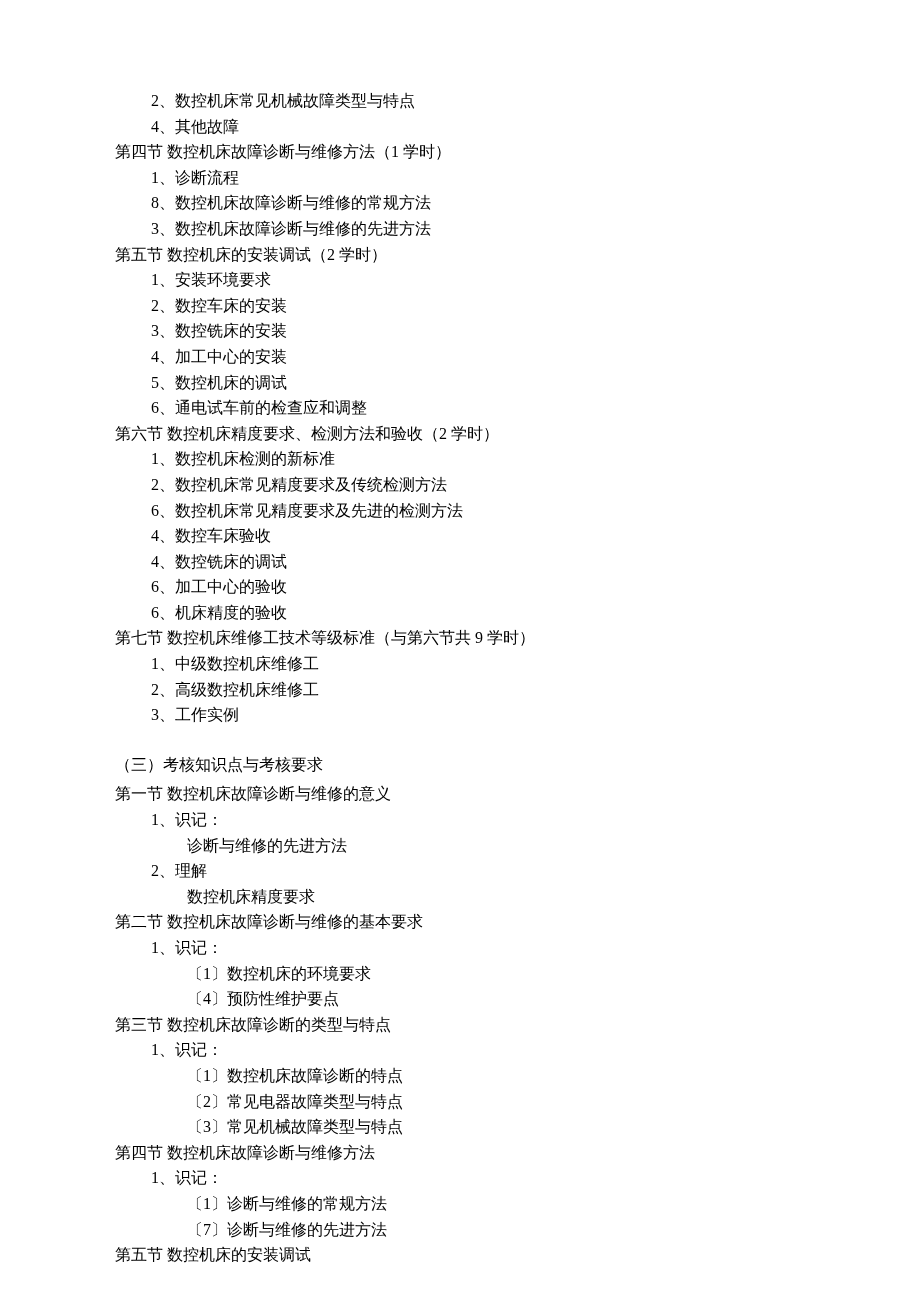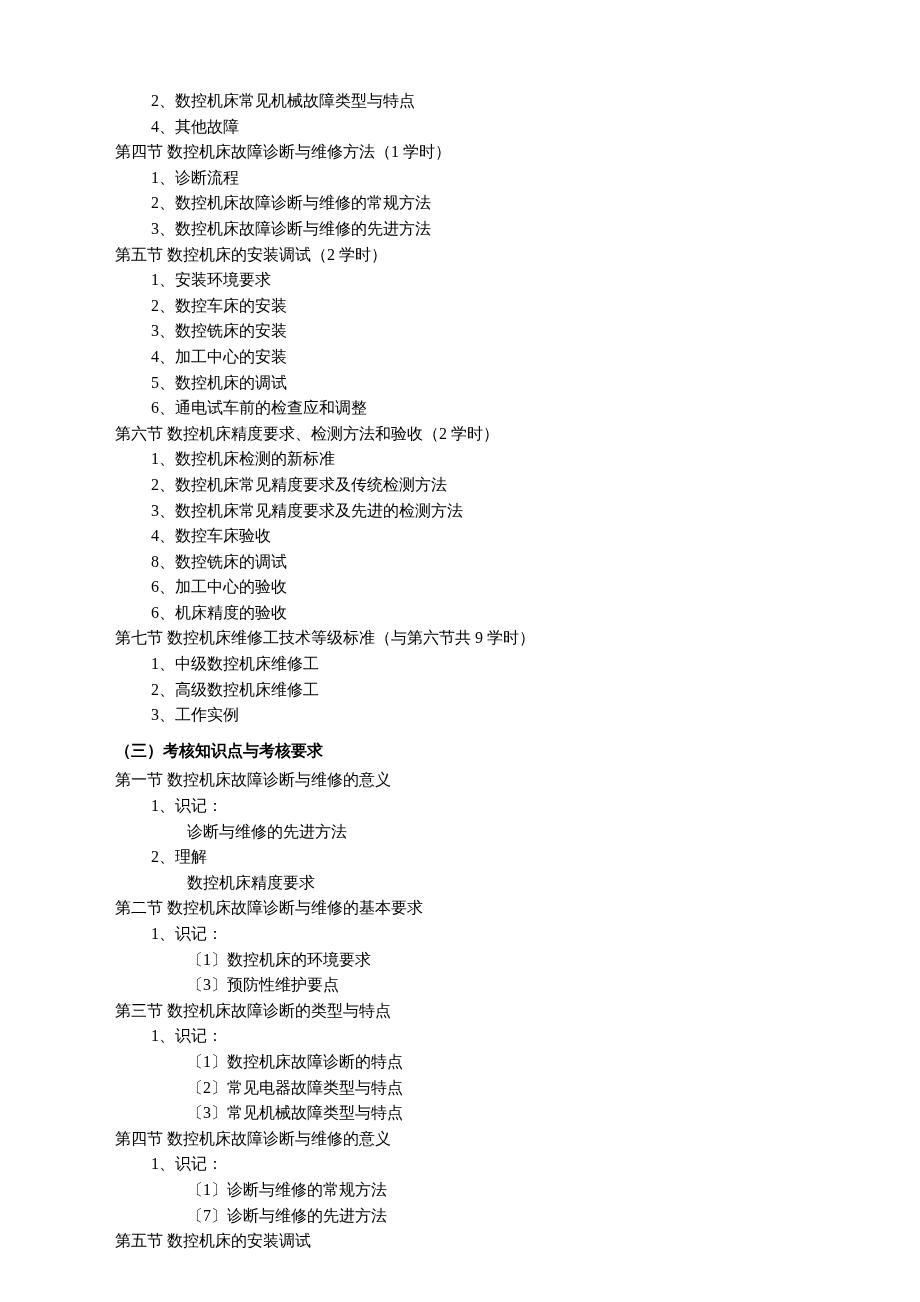--- a/index.html
+++ b/index.html
@@ -19,78 +19,78 @@
     .indent-1 {
       padding-left: 0;
     }
     .indent-2 {
       padding-left: 36px;
     }
     .indent-3 {
       padding-left: 72px;
     }
     .section-heading {
-      font-weight: bold;
-      margin-top: 10px;
+      font-weight: normal;
+      margin-top: 24px;
       margin-bottom: 4px;
     }
     .line {
       white-space: nowrap;
     }
   </style>
 </head>
 <body>
 
 <div class="indent-2 line">2、数控机床常见机械故障类型与特点</div>
 <div class="indent-2 line">4、其他故障</div>
 
 <div class="indent-1 line">第四节 数控机床故障诊断与维修方法（1 学时）</div>
 <div class="indent-2 line">1、诊断流程</div>
-<div class="indent-2 line">2、数控机床故障诊断与维修的常规方法</div>
+<div class="indent-2 line">8、数控机床故障诊断与维修的常规方法</div>
 <div class="indent-2 line">3、数控机床故障诊断与维修的先进方法</div>
 
 <div class="indent-1 line">第五节 数控机床的安装调试（2 学时）</div>
 <div class="indent-2 line">1、安装环境要求</div>
 <div class="indent-2 line">2、数控车床的安装</div>
 <div class="indent-2 line">3、数控铣床的安装</div>
 <div class="indent-2 line">4、加工中心的安装</div>
 <div class="indent-2 line">5、数控机床的调试</div>
 <div class="indent-2 line">6、通电试车前的检查应和调整</div>
 
 <div class="indent-1 line">第六节 数控机床精度要求、检测方法和验收（2 学时）</div>
 <div class="indent-2 line">1、数控机床检测的新标准</div>
 <div class="indent-2 line">2、数控机床常见精度要求及传统检测方法</div>
-<div class="indent-2 line">3、数控机床常见精度要求及先进的检测方法</div>
+<div class="indent-2 line">6、数控机床常见精度要求及先进的检测方法</div>
 <div class="indent-2 line">4、数控车床验收</div>
-<div class="indent-2 line">8、数控铣床的调试</div>
+<div class="indent-2 line">4、数控铣床的调试</div>
 <div class="indent-2 line">6、加工中心的验收</div>
 <div class="indent-2 line">6、机床精度的验收</div>
 
 <div class="indent-1 line">第七节 数控机床维修工技术等级标准（与第六节共 9 学时）</div>
 <div class="indent-2 line">1、中级数控机床维修工</div>
 <div class="indent-2 line">2、高级数控机床维修工</div>
 <div class="indent-2 line">3、工作实例</div>
 
 <div class="section-heading">（三）考核知识点与考核要求</div>
 
 <div class="indent-1 line">第一节 数控机床故障诊断与维修的意义</div>
 <div class="indent-2 line">1、识记：</div>
 <div class="indent-3 line">诊断与维修的先进方法</div>
 <div class="indent-2 line">2、理解</div>
 <div class="indent-3 line">数控机床精度要求</div>
 
 <div class="indent-1 line">第二节 数控机床故障诊断与维修的基本要求</div>
 <div class="indent-2 line">1、识记：</div>
 <div class="indent-3 line">〔1〕数控机床的环境要求</div>
-<div class="indent-3 line">〔3〕预防性维护要点</div>
+<div class="indent-3 line">〔4〕预防性维护要点</div>
 
 <div class="indent-1 line">第三节 数控机床故障诊断的类型与特点</div>
 <div class="indent-2 line">1、识记：</div>
 <div class="indent-3 line">〔1〕数控机床故障诊断的特点</div>
 <div class="indent-3 line">〔2〕常见电器故障类型与特点</div>
 <div class="indent-3 line">〔3〕常见机械故障类型与特点</div>
 
-<div class="indent-1 line">第四节 数控机床故障诊断与维修的意义</div>
+<div class="indent-1 line">第四节 数控机床故障诊断与维修方法</div>
 <div class="indent-2 line">1、识记：</div>
 <div class="indent-3 line">〔1〕诊断与维修的常规方法</div>
 <div class="indent-3 line">〔7〕诊断与维修的先进方法</div>
 
 <div class="indent-1 line">第五节 数控机床的安装调试</div>
 
 </body></html>

